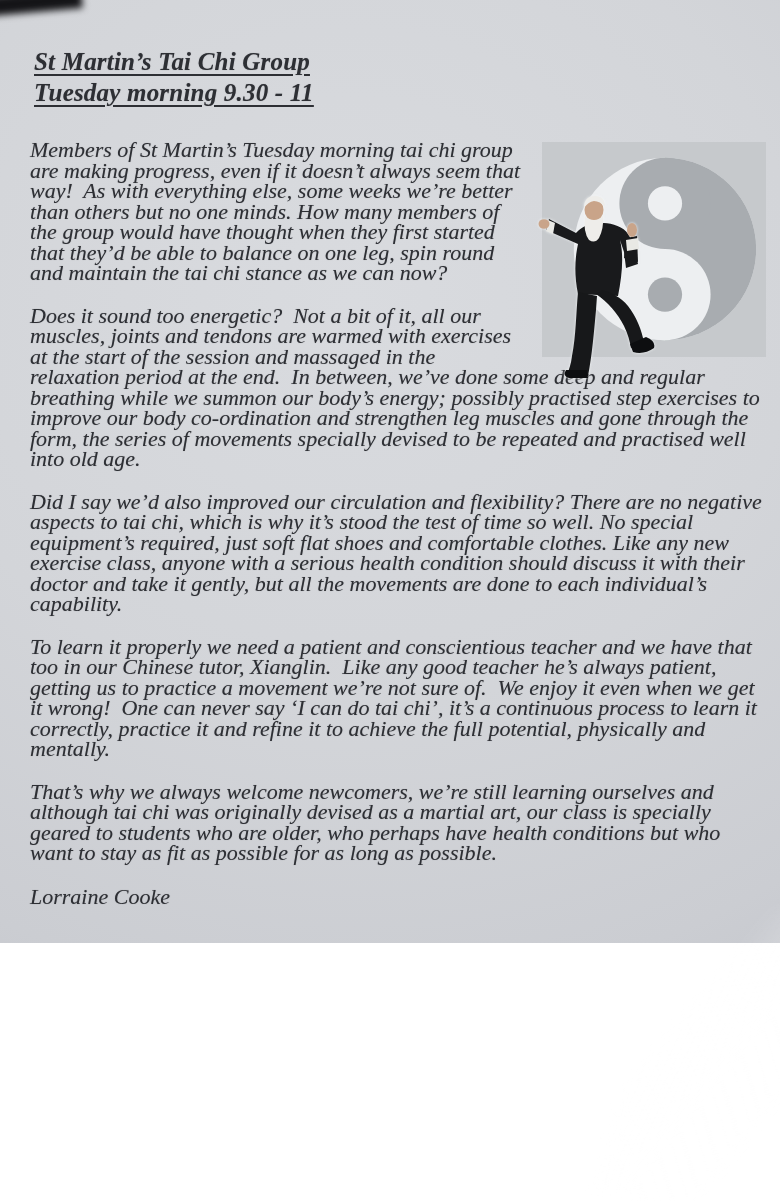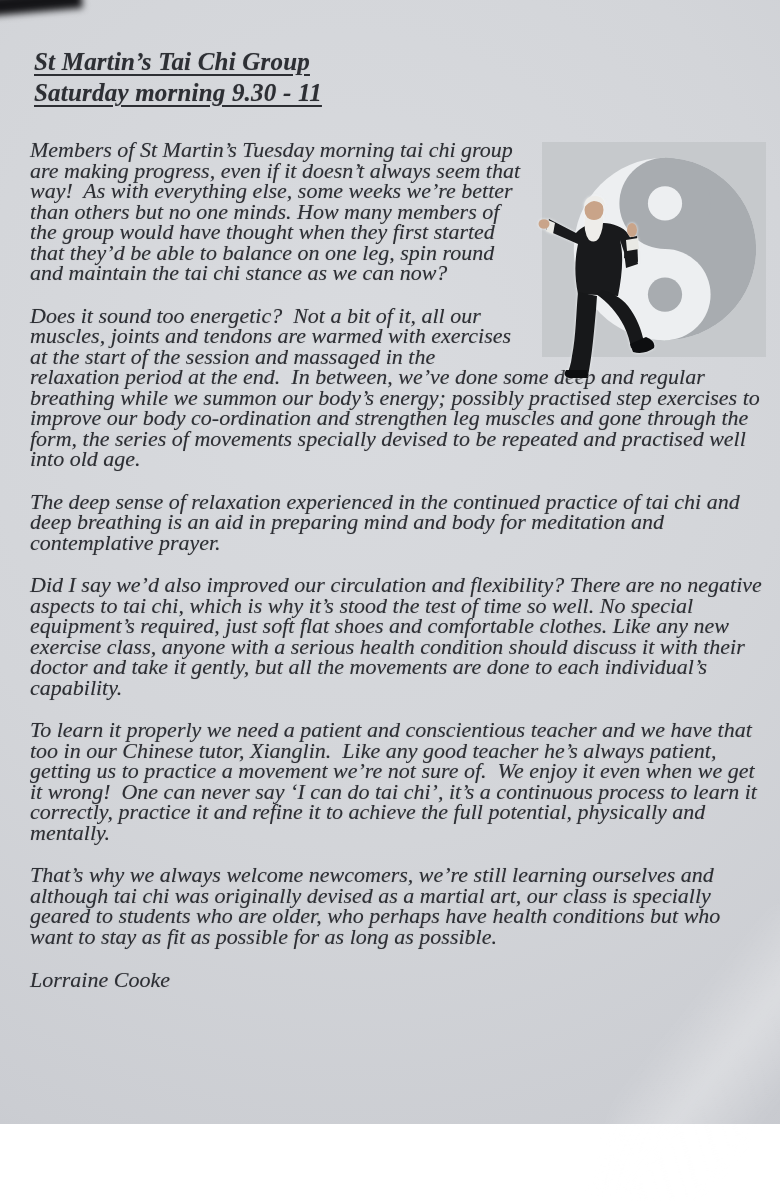--- a/index.html
+++ b/index.html
@@ -1,21 +1,21 @@
 <!DOCTYPE html>
 <html><head>
 <meta charset="utf-8">
 <style>
   html,body{margin:0;padding:0;}
   body{
     width:780px;height:1201px;overflow:hidden;
     font-family:"Liberation Serif","DejaVu Serif",serif;
   }
   .photo{
-    position:relative;width:780px;height:1124px;
+    position:relative;width:780px;height:943px;
     background:
       radial-gradient(ellipse 120% 90% at 45% 32%, #d9dbdf 0%, #d3d5d9 48%, #cbcdd2 82%, #c3c5cb 100%);
     font-style:italic;color:#2d2f34;
   }
   
   .corner-shadow{
     position:absolute;left:-10px;top:-8px;width:92px;height:20px;
     background:#141417;transform:rotate(-5deg);filter:blur(3.5px);
   }
   
@@ -57,21 +57,21 @@
 </head>
 <body>
 
 <div class="photo">
   <div class="corner-shadow"></div>
   <div class="sheen"></div>
 
   <div class="content">
     <h1>
       <span class="title-line">St Martin’s Tai Chi Group</span><br>
-      <span class="title-line">Saturday morning 9.30 - 11</span>
+      <span class="title-line">Tuesday morning 9.30 - 11</span>
     </h1>
 
     <div class="body-text">
 
       <div class="illustration">
         <div class="yy-square">
           <svg class="yy-symbol" viewBox="0 0 100 100">
             <circle cx="50" cy="50" r="48" fill="#edeff1"></circle>
             <path d="M50 2 A48 48 0 0 1 50 98 Z" fill="#a8acb0"></path>
             <circle cx="50" cy="26" r="24" fill="#a8acb0"></circle>
@@ -100,21 +100,20 @@
 
           <path d="M58 100 C70 108 80 120 86 132 C90 140 92 148 93 154 L106 149 C104 136 98 122 90 112 C83 103 72 98 64 96 Z" fill="#17181a"></path>
 
           <path d="M92 150 L108 143 Q118 147 116 154 Q106 161 95 158 Z" fill="#0d0e10"></path>
           <path d="M28 176 Q24 182 31 184 L50 184 L49 176 Z" fill="#0d0e10"></path>
         </svg>
       </div>
 
       <p>Members of St Martin’s Tuesday morning tai chi group are making progress, even if it doesn’t always seem that way!  As with everything else, some weeks we’re better than others but no one minds. How many members of the group would have thought when they first started that they’d be able to balance on one leg, spin round and maintain the tai chi stance as we can now?</p>
       <p>Does it sound too energetic?  Not a bit of it, all our muscles, joints and tendons are warmed with exercises at the start of the session and massaged in the relaxation period at the end.  In between, we’ve done some deep and regular breathing while we summon our body’s energy; possibly practised step exercises to improve our body co-ordination and strengthen leg muscles and gone through the form, the series of movements specially devised to be repeated and practised well into old age.</p>
-      <p>The deep sense of relaxation experienced in the continued practice of tai chi and deep breathing is an aid in preparing mind and body for meditation and contemplative prayer.</p>
       <p>Did I say we’d also improved our circulation and flexibility? There are no negative aspects to tai chi, which is why it’s stood the test of time so well. No special equipment’s required, just soft flat shoes and comfortable clothes. Like any new exercise class, anyone with a serious health condition should discuss it with their doctor and take it gently, but all the movements are done to each individual’s capability.</p>
       <p>To learn it properly we need a patient and conscientious teacher and we have that too in our Chinese tutor, Xianglin.  Like any good teacher he’s always patient, getting us to practice a movement we’re not sure of.  We enjoy it even when we get it wrong!  One can never say ‘I can do tai chi’, it’s a continuous process to learn it correctly, practice it and refine it to achieve the full potential, physically and mentally.</p>
       <p>That’s why we always welcome newcomers, we’re still learning ourselves and although tai chi was originally devised as a martial art, our class is specially geared to students who are older, who perhaps have health conditions but who want to stay as fit as possible for as long as possible.</p>
 
 
 
       <div class="signature">
         <div>Lorraine Cooke</div>
       </div>
     </div>

